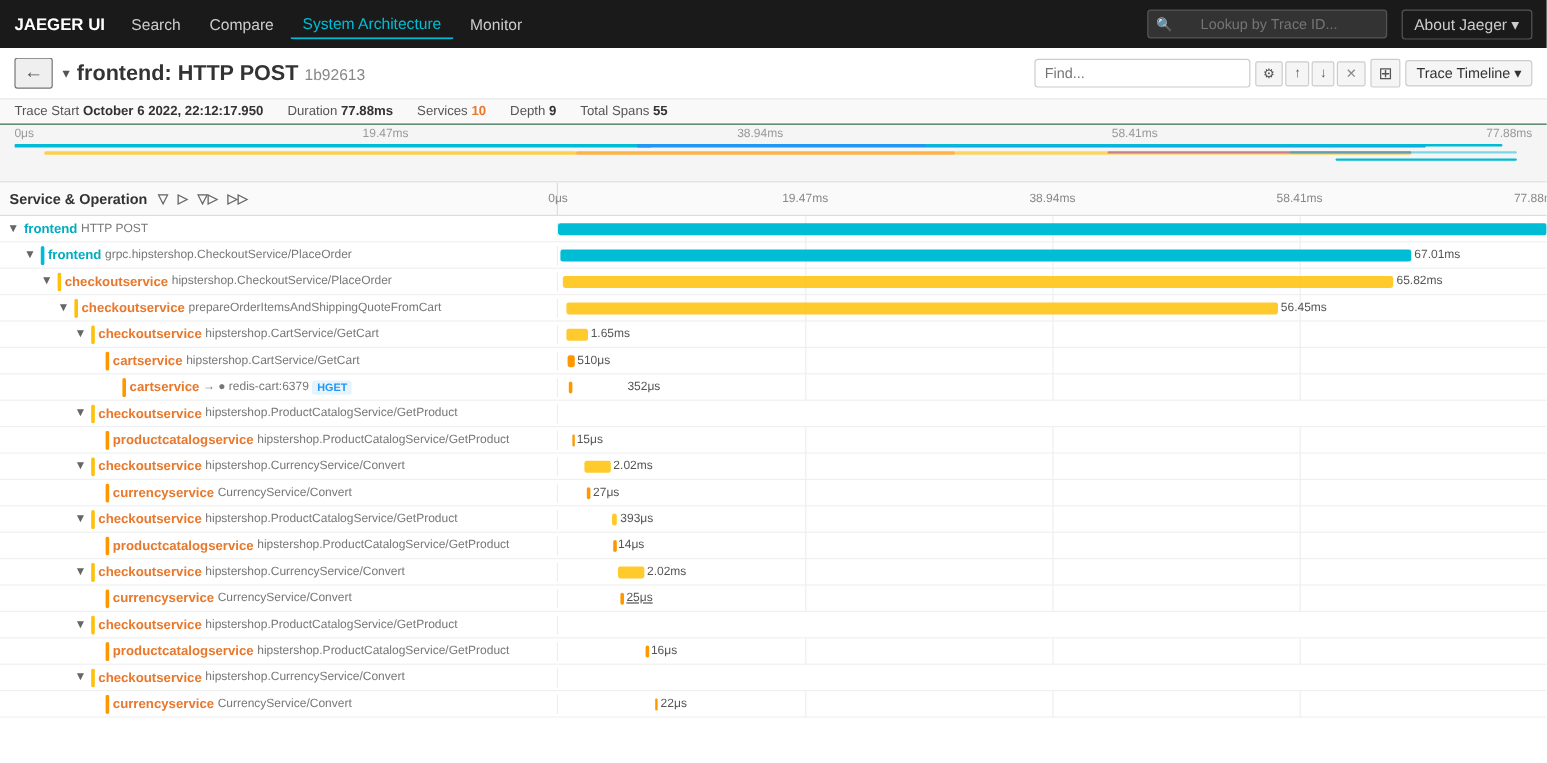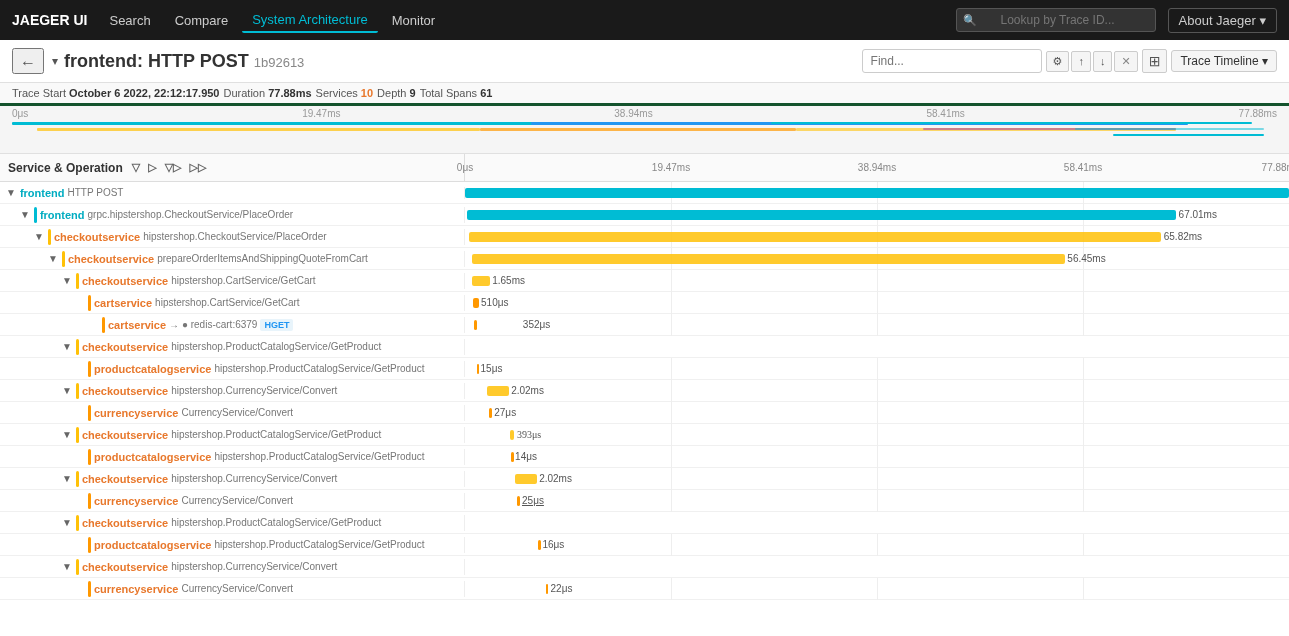--- a/index.html
+++ b/index.html
@@ -54,22 +54,22 @@
       border-radius: 2px; cursor: pointer; font-size: 14px; color: #555;
     }
     .timeline-btn {
       background: #f5f5f5; border: 1px solid #ccc; padding: 3px 8px;
       border-radius: 3px; cursor: pointer; font-size: 12px; color: #333;
       display: flex; align-items: center; gap: 4px; white-space: nowrap;
     }
 
     
     .trace-meta {
-      padding: 4px 12px; background: #f9f9f9; border-bottom: 3px solid #14532d;
-      font-size: 11px; color: #555; display: flex; gap: 4px; align-items: center;
+      padding: 4px 12px; background: #f9f9f9; border-bottom: 1px solid #14532d;
+      font-size: 11px; color: #555; display: flex; gap: 20px; align-items: center;
     }
     .trace-meta span { white-space: nowrap; }
     .trace-meta strong { color: #333; }
     .trace-meta .services-badge { color: #e8782c; font-weight: 600; }
 
     
     .mini-timeline {
       height: 48px; background: #f5f5f5; border-bottom: 1px solid #e0e0e0;
       position: relative; overflow: hidden; display: flex; align-items: center;
     }
@@ -199,21 +199,21 @@
   <span>
     <span>Services</span>
     <strong class="services-badge">10</strong>
   </span>
   <span>
     <span>Depth</span>
     <strong>9</strong>
   </span>
   <span>
     <span>Total Spans</span>
-    <strong>61</strong>
+    <strong>55</strong>
   </span>
 </div>
 
 <div class="mini-timeline">
   <div class="mini-timeline-ruler">
     <span>0μs</span>
     <span>19.47ms</span>
     <span>38.94ms</span>
     <span>58.41ms</span>
     <span>77.88ms</span>
@@ -416,21 +416,21 @@
           <span class="span-toggle">▼</span>
           <span style="display: inline-block; width: 3px; height: 16px; border-radius: 2px; margin-right: 3px; vertical-align: middle; background: rgb(255, 193, 7);"></span>
           <span class="span-service svc-checkout">checkoutservice</span>
           <span class="span-op">hipstershop.ProductCatalogService/GetProduct</span>
         </div>
         <div class="span-bar-col">
           <div class="tl-gridline" style="left: 25%;"></div>
           <div class="tl-gridline" style="left: 50%;"></div>
           <div class="tl-gridline" style="left: 75%;"></div>
           <div class="span-bar color-checkout" style="left: 5.5%; width: 0.5%;"></div>
-          <div class="span-duration" style="left: 6.3%; font-family: Liberation Serif, serif;">393μs</div>
+          <div class="span-duration" style="left: 6.3%;">393μs</div>
         </div>
       </div>
       <div class="span-row">
         <div class="span-label-col" style="padding-left: 74px;">
           <span style="display: inline-block; width: 14px;"></span>
           <span style="display: inline-block; width: 3px; height: 16px; border-radius: 2px; margin-right: 3px; vertical-align: middle; background: rgb(255, 152, 0);"></span>
           <span class="span-service svc-catalog">productcatalogservice</span>
           <span class="span-op">hipstershop.ProductCatalogService/GetProduct</span>
         </div>
         <div class="span-bar-col">

